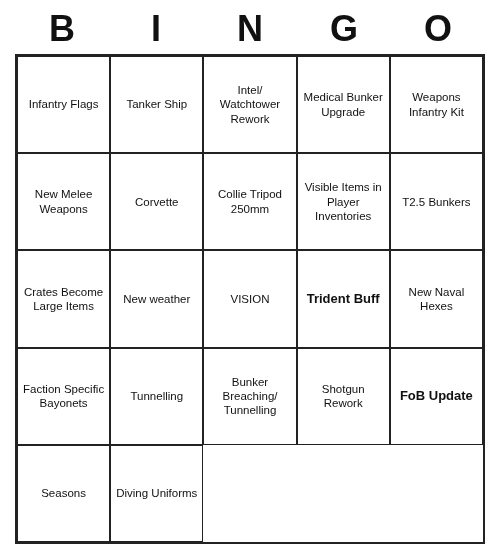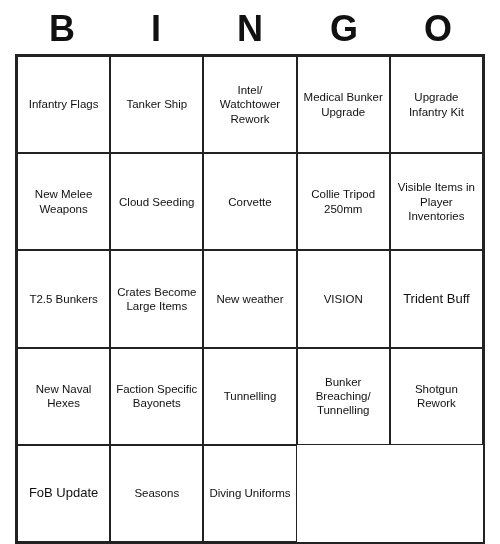--- a/index.html
+++ b/index.html
@@ -40,43 +40,42 @@
       display: flex;
       align-items: center;
       justify-content: center;
       text-align: center;
       padding: 4px;
       font-size: 11.5px;
       line-height: 1.25;
       color: #111;
     }
     .bingo-cell.bold {
-      font-weight: normal;
+      font-weight: bold;
       font-size: 13px;
     }
   </style>
 </head>
 <body>
 
 <div class="bingo-title">
 <span>B</span>
     <span>I</span>
     <span>N</span>
     <span>G</span>
     <span>O</span>
   </div>
 
 <div class="bingo-grid">
 <div class="bingo-cell">Infantry Flags</div>
     <div class="bingo-cell">Tanker Ship</div>
     <div class="bingo-cell">Intel/ Watchtower Rework</div>
     <div class="bingo-cell">Medical Bunker Upgrade</div>
-    <div class="bingo-cell">Upgrade Infantry Kit</div>
+    <div class="bingo-cell">Weapons Infantry Kit</div>
     <div class="bingo-cell">New Melee Weapons</div>
-    <div class="bingo-cell">Cloud Seeding</div>
     <div class="bingo-cell">Corvette</div>
     <div class="bingo-cell">Collie Tripod 250mm</div>
     <div class="bingo-cell">Visible Items in Player Inventories</div>
     <div class="bingo-cell">T2.5 Bunkers</div>
     <div class="bingo-cell">Crates Become Large Items</div>
     <div class="bingo-cell">New weather</div>
     <div class="bingo-cell">VISION</div>
     <div class="bingo-cell bold">Trident Buff</div>
     <div class="bingo-cell">New Naval Hexes</div>
     <div class="bingo-cell">Faction Specific Bayonets</div>

